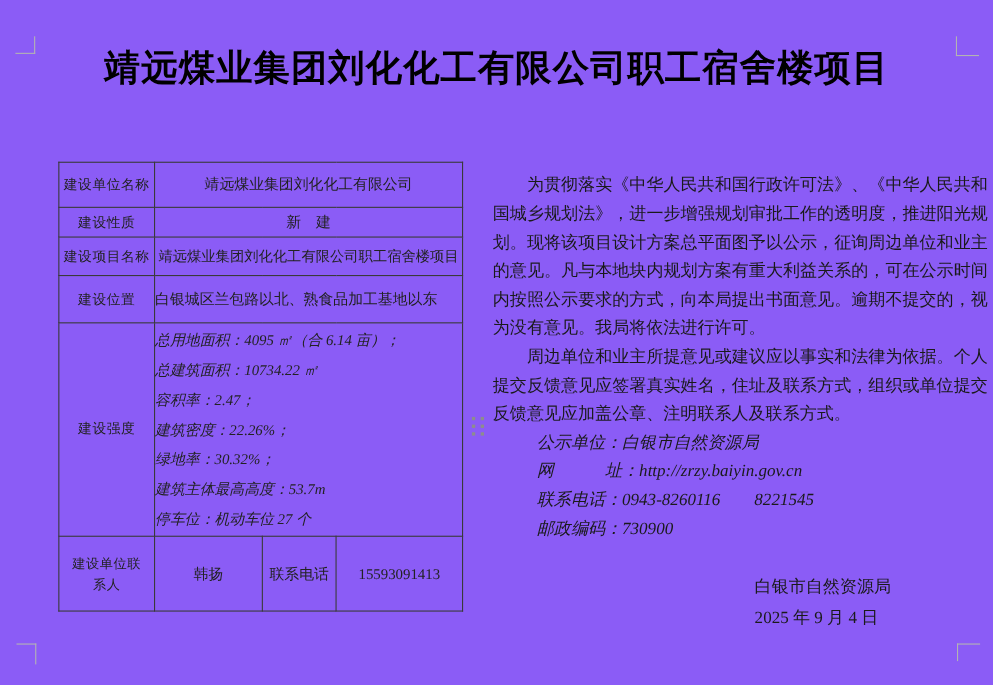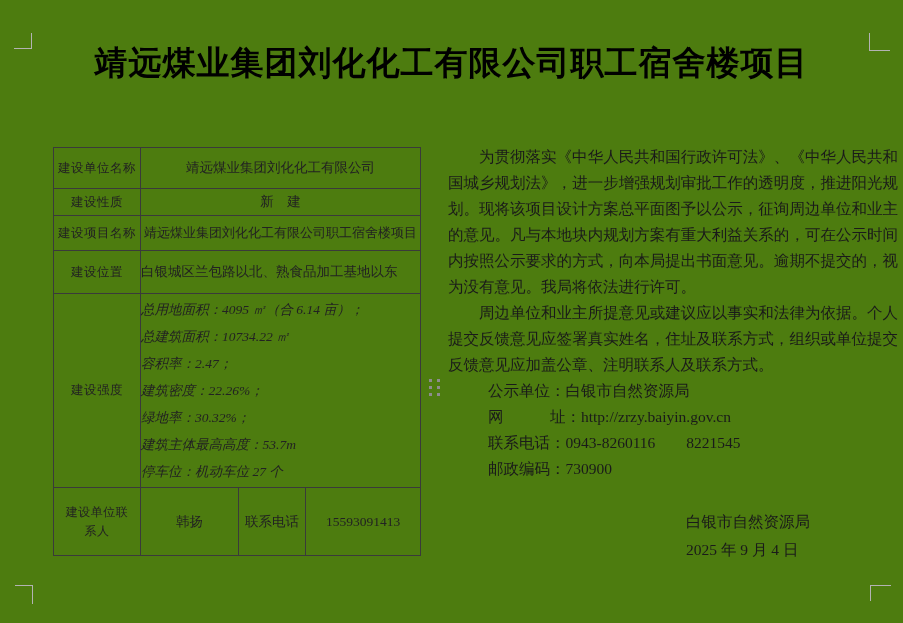--- a/index.html
+++ b/index.html
@@ -1,17 +1,17 @@
 <!DOCTYPE html>
 <html><head>
 <meta charset="utf-8">
 <style>
   html,body{margin:0;padding:0;background:#fff;}
   .page{
-    position:relative;width:903px;height:623px;background:#4d7c0f;overflow:hidden;
+    position:relative;width:903px;height:623px;background:#8b5cf6;overflow:hidden;
     font-family:"Liberation Serif","DejaVu Serif",serif;color:#1e1e1e;
   }
   
   .crop{position:absolute;}
   .crop-tl{left:14px;top:33px;width:17px;height:15px;border-right:1px solid #b3b3b3;border-bottom:1px solid #b3b3b3;}
   .crop-tr{left:869px;top:33px;width:20px;height:17px;border-left:1px solid #b3b3b3;border-bottom:1px solid #b3b3b3;}
   .crop-bl{left:15px;top:585px;width:17px;height:18px;border-right:1px solid #b3b3b3;border-top:1px solid #b3b3b3;}
   .crop-br{left:870px;top:585px;width:20px;height:15px;border-left:1px solid #b3b3b3;border-top:1px solid #b3b3b3;}
   
   .col-marker{position:absolute;left:429px;top:379px;width:3px;height:3px;background:#8d8d8d;
@@ -25,23 +25,23 @@
   td.lbl{text-align:center;font-size:12.5px;letter-spacing:0.5px;}
   td.lbl.small{font-size:12px;line-height:19px;padding:0 6px;}
   td.val{font-size:13.5px;}
   td.center{text-align:center;}
   td.left{text-align:left;padding-left:8px;padding-right:4px;}
   td.fit{font-size:13px;text-align:center;}
   td.date{font-size:16.5px;text-align:center;letter-spacing:0.5px;}
   .strength-cell{padding:5px 4px 0 8px;font-style:italic;}
   .strength-line{line-height:27px;font-size:13.5px;white-space:nowrap;}
   
-  .notice{position:absolute;left:448px;top:144px;width:450px;font-size:15.5px;line-height:26px;color:#1a1a1a;}
+  .notice{position:absolute;left:448px;top:156px;width:450px;font-size:15.5px;line-height:26px;color:#1a1a1a;}
   .notice p{margin:0;text-indent:2em;text-align:justify;text-justify:inter-ideograph;}
-  .contact-line{padding-left:40px;white-space:nowrap;}
+  .contact-line{padding-left:40px;white-space:nowrap;font-style:italic;}
   .spacer{height:26px;}
   .signature{padding-left:238px;line-height:28px;white-space:nowrap;}
 </style>
 </head>
 <body>
 
 <div class="page">
 
   <div class="crop crop-tl"></div>
   <div class="crop crop-tr"></div>

